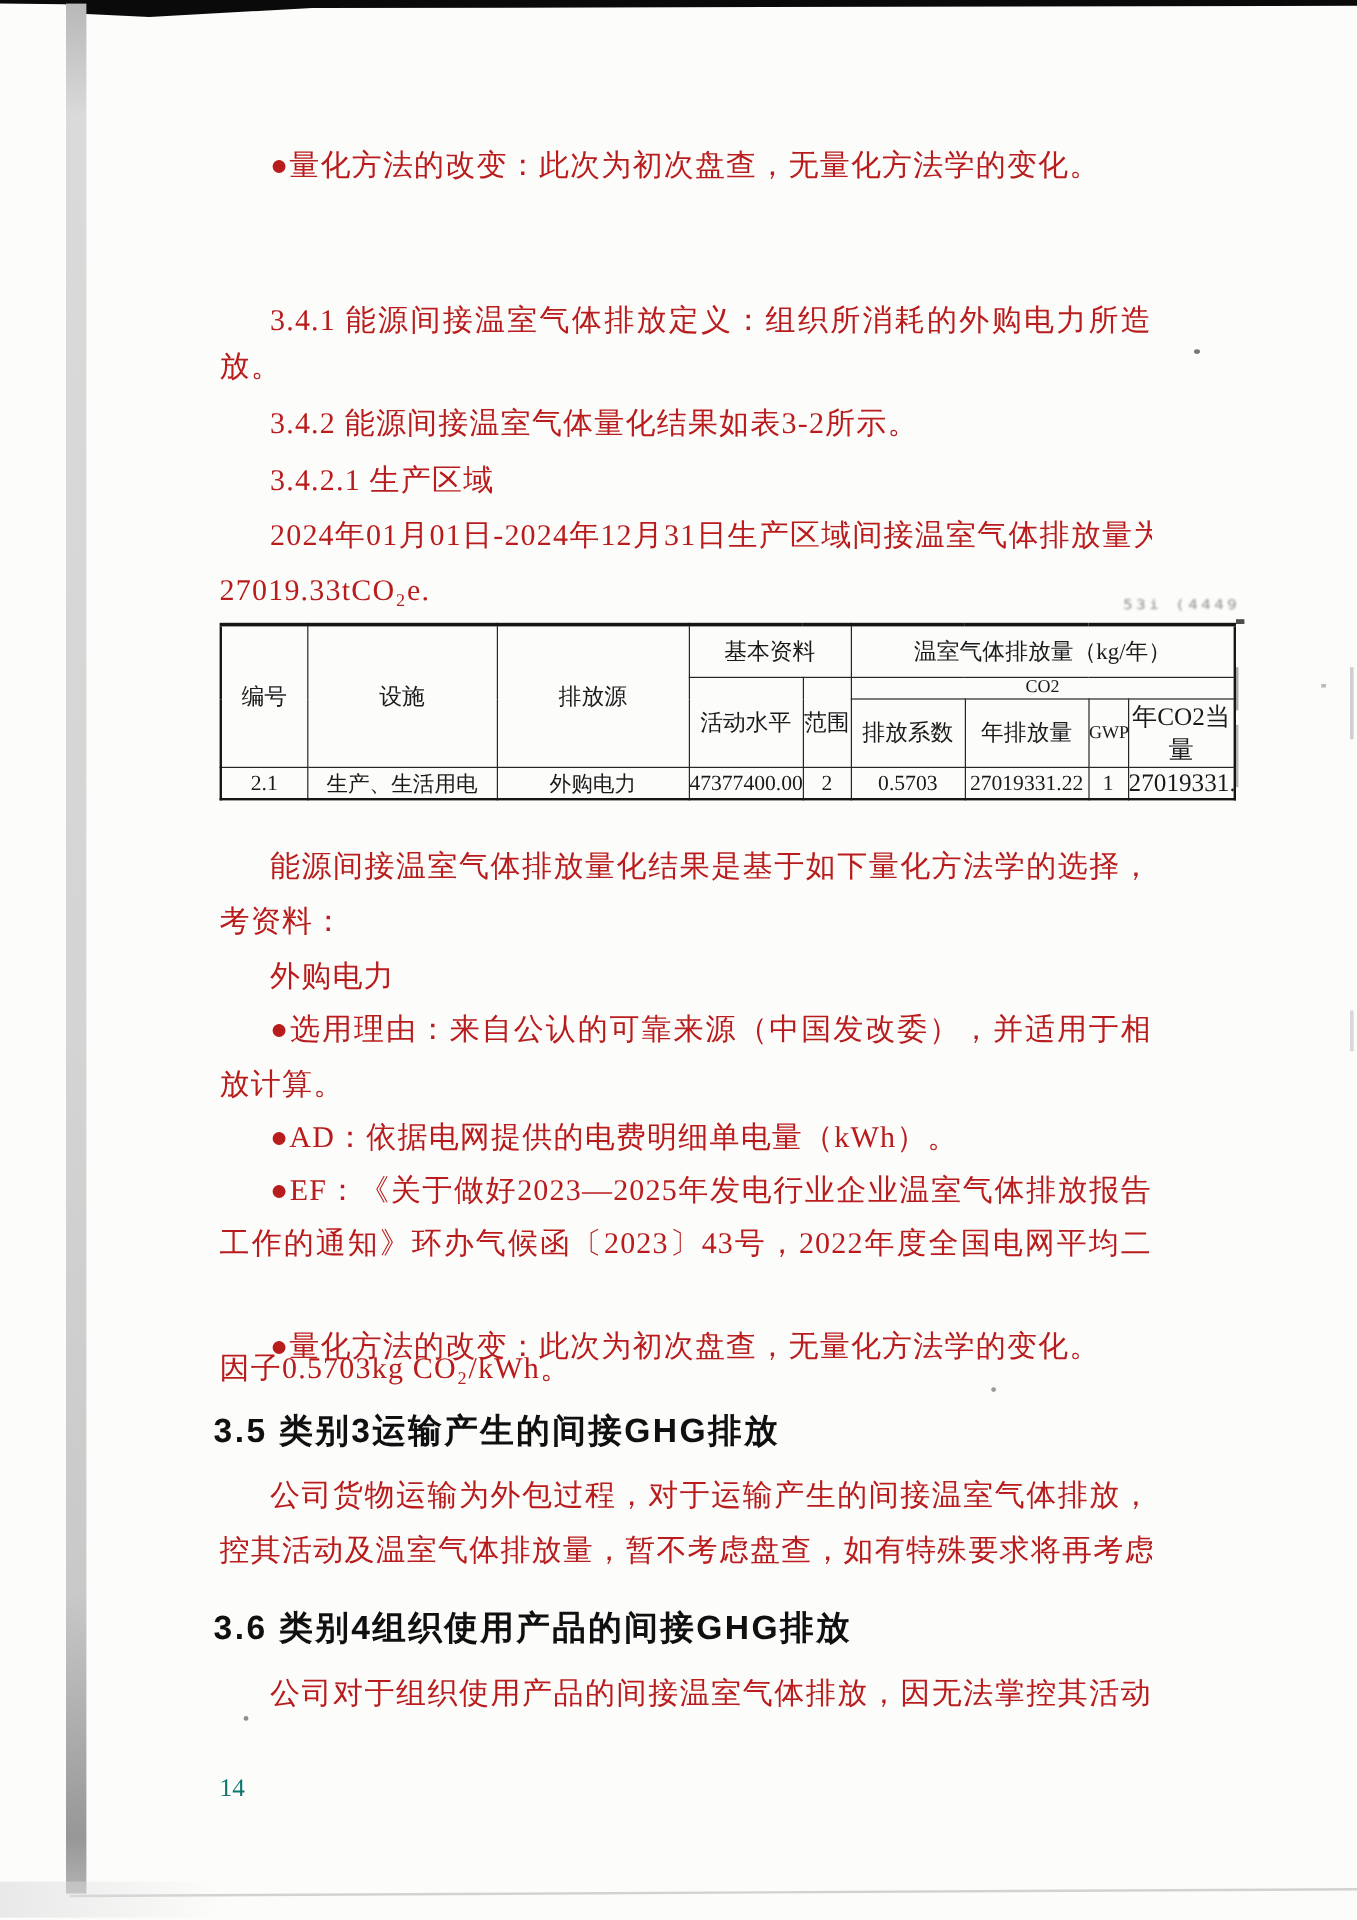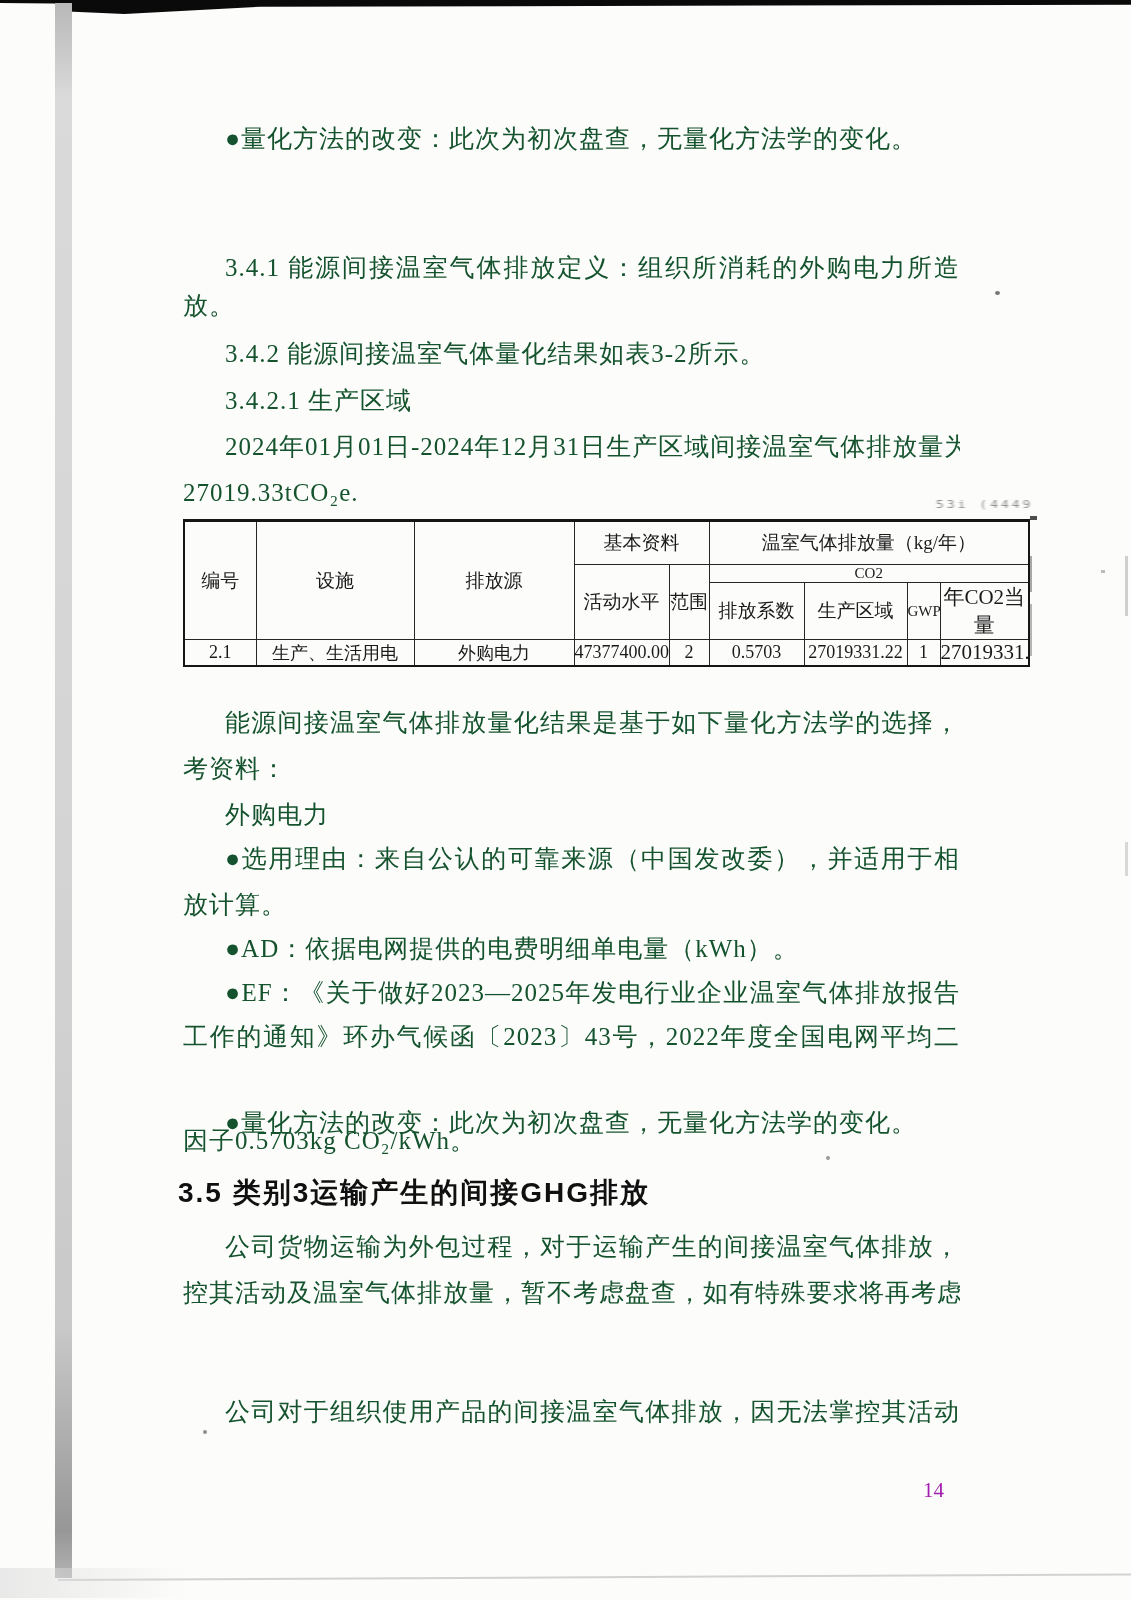--- a/index.html
+++ b/index.html
@@ -15,27 +15,27 @@
   .bottom-line{position:absolute;left:58px;top:1579px;width:1073px;height:2px;background:#d2d2d2;
     transform:rotate(-0.3deg);transform-origin:left center;}
   .corner-smudge{position:absolute;left:0;top:1568px;width:185px;height:30px;
     background:linear-gradient(to right,#dedede,rgba(255,255,255,0));opacity:.65;}
   .smudge{position:absolute;left:936px;top:497px;width:100px;height:16px;color:#8d8d8d;
     font:13px "DejaVu Sans Mono",monospace;letter-spacing:3px;filter:blur(0.8px);transform:scaleY(.85);}
   .mark{position:absolute;}
 
   
   .line{position:absolute;left:183px;width:777px;height:36px;overflow:hidden;
-    font:25px/34px "Liberation Serif",serif;color:#14532d;white-space:nowrap;letter-spacing:1px;}
+    font:25px/34px "Liberation Serif",serif;color:#b91c1c;white-space:nowrap;letter-spacing:1px;}
   .ind{padding-left:42px;width:735px;}
   .jf{white-space:normal;text-align:justify;text-align-last:justify;}
   .hd{position:absolute;left:178px;width:800px;height:38px;overflow:hidden;white-space:nowrap;
     font:700 28px/34px "Liberation Sans",sans-serif;color:#101010;letter-spacing:2px;}
-  .pageno{position:absolute;left:167px;top:1478px;width:777px;text-align:right;
-    font:21px "Liberation Serif",serif;color:#a21caf;}
+  .pageno{position:absolute;left:183px;top:1478px;width:777px;text-align:left;
+    font:21px "Liberation Serif",serif;color:#0f766e;}
 
   
   #tbl{position:absolute;left:183px;top:519px;width:845px;border-collapse:collapse;table-layout:fixed;
     font-family:"Liberation Serif",serif;color:#1a1a1a;border:2.5px solid #161616;border-top-width:3.5px;}
   #tbl td{border:1.6px solid #262626;text-align:center;vertical-align:middle;padding:0;overflow:hidden;
     font-size:19px;}
   #tbl tr.r1{height:44px;}
   #tbl tr.r2{height:15px;}
   #tbl tr.r3{height:37px;}
   #tbl tr.r4{height:26px;}
@@ -84,21 +84,21 @@
       <td colspan="2">基本资料</td>
       <td colspan="4">温室气体排放量（kg/年）</td>
     </tr>
     <tr class="r2">
       <td rowspan="2">活动水平</td>
       <td rowspan="2">范围</td>
       <td colspan="4" class="small">CO2</td>
     </tr>
     <tr class="r3">
       <td>排放系数</td>
-      <td>生产区域</td>
+      <td>年排放量</td>
       <td class="small">GWP</td>
       <td class="tight">年CO2当量</td>
     </tr>
     <tr class="r4">
       <td class="data">2.1</td>
       <td class="data">生产、生活用电</td>
       <td class="data">外购电力</td>
       <td class="data">47377400.00</td>
       <td class="data">2</td>
       <td class="data">0.5703</td>
@@ -121,20 +121,21 @@
   <div class="line ind jf" style="top:976px">●EF：《关于做好2023—2025年发电行业企业温室气体排放报告管理有关</div>
   <div class="line jf" style="top:1020px">工作的通知》环办气候函〔2023〕43号，2022年度全国电网平均二氧化碳排放</div>
   <div class="line" style="top:1124px">因子0.5703kg CO₂/kWh。</div>
 
   <div class="line ind" style="top:1106px">●量化方法的改变：此次为初次盘查，无量化方法学的变化。</div>
 
   <div class="hd" style="top:1176px">3.5 类别3运输产生的间接GHG排放</div>
   <div class="line ind jf" style="top:1230px">公司货物运输为外包过程，对于运输产生的间接温室气体排放，因无法掌</div>
   <div class="line" style="top:1276px">控其活动及温室气体排放量，暂不考虑盘查，如有特殊要求将再考虑。</div>
 
+  <div class="hd" style="top:1340px">3.6 类别4组织使用产品的间接GHG排放</div>
   <div class="line ind jf" style="top:1395px">公司对于组织使用产品的间接温室气体排放，因无法掌控其活动及温室气</div>
 
   <div class="pageno">14</div>
 
   <div class="mark" style="left:1030px;top:516px;width:7px;height:4px;background:#4d4d4d;"></div>
   <div class="mark" style="left:1030px;top:556px;width:2px;height:36px;background:#a8a8a8;"></div>
   <div class="mark" style="left:1030px;top:604px;width:2px;height:52px;background:#b5b5b5;"></div>
   <div class="mark" style="left:1125px;top:556px;width:3px;height:60px;background:#cfcfcf;"></div>
   <div class="mark" style="left:1125px;top:842px;width:3px;height:34px;background:#d8d8d8;"></div>
   <div class="mark" style="left:995px;top:291px;width:5px;height:4px;background:#777;border-radius:50%;"></div>

